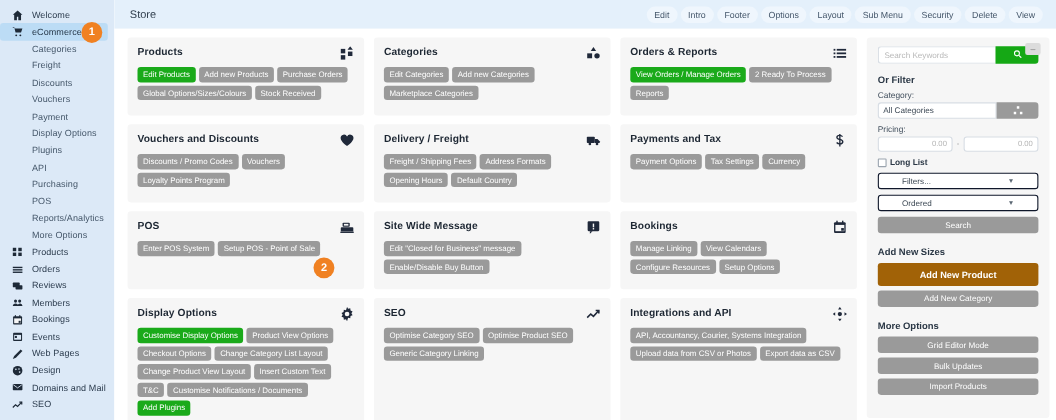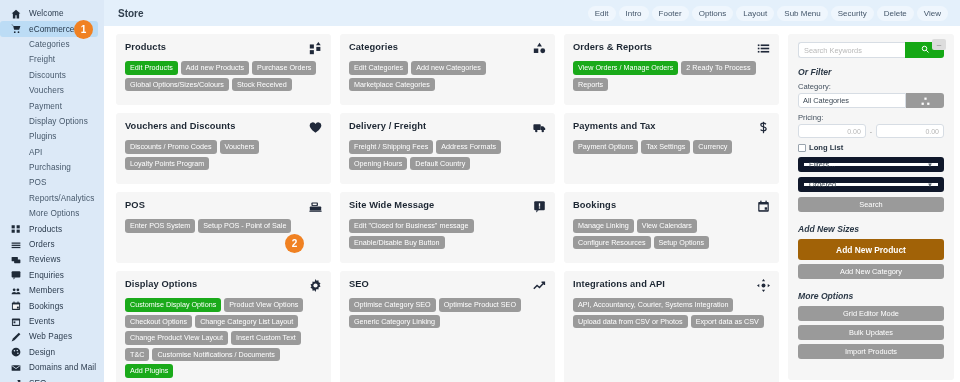--- a/index.html
+++ b/index.html
@@ -60,21 +60,21 @@
   #badge-2 { left: 285px; top: 234px; }
 
   
   .main { flex: 1; height: 382px; position: relative; background: #fff; }
 
   .topbar {
     height: 26px; background: #e4f0fb;
     display: flex; align-items: center;
     padding: 0 8px 0 14px;
   }
-  .topbar .title { font-size: 10px; color: #32404f; font-weight: 700; }
+  .topbar .title { font-size: 10px; color: #32404f; font-weight: 400; }
   .topmenu { margin-left: auto; display: flex; gap: 3px; padding-right: 4px; }
   .topmenu .mi {
     font-size: 8px; color: #44566a;
     background: #eff6fd;
     border-radius: 9px;
     padding: 3px 7px;
     white-space: nowrap;
   }
 
   .body-area { display: flex; padding: 8px 6px 0 12px; height: 356px; }
@@ -142,21 +142,21 @@
     font-family: "Liberation Sans", sans-serif;
     outline: none;
   }
   .searchrow input::placeholder { color: #b9b9b9; }
   .searchbtn {
     width: 48px; height: 16px;
     background: #15a815; border-radius: 0 3px 3px 0;
     display: flex; align-items: center; justify-content: center;
     color: #fff; font-size: 8px;
   }
-  .rp-sub { font-size: 8.6px; font-weight: bold; color: #2b3846; margin-bottom: 5px; font-style: italic; }
+  .rp-sub { font-size: 8.6px; font-weight: bold; color: #2b3846; margin-bottom: 5px; }
   .rp-lab { font-size: 7.6px; color: #43505e; margin-bottom: 2px; }
   .selrow { display: flex; margin-bottom: 5px; }
   .selrow .selbox {
     flex: 1; height: 15px;
     border: 1px solid #d7dde4; border-radius: 3px 0 0 3px;
     background: #fff; font-size: 7.4px; color: #3c4854;
     padding: 0 4px; display: flex; align-items: center;
   }
   .selrow .selbtn {
     width: 38px; height: 15px; background: #9a9a9a;
@@ -173,23 +173,23 @@
     padding-right: 4px;
   }
   .pricerow .dash { font-size: 7px; color: #8b8b8b; }
   .chkrow { display: flex; align-items: flex-end; gap: 3px; margin-bottom: 5px; }
   .chkbox {
     width: 8px; height: 8px; border: 1px solid #9aa4ae;
     background: #fff; border-radius: 1px;
   }
   .chkrow span { font-size: 7.6px; color: #2b3846; font-weight: bold; }
   .fullsel {
-    height: 15px; border: 6px solid #0f172a; border-radius: 3px;
+    height: 15px; border: 1px solid #0f172a; border-radius: 3px;
     background: #fff; font-size: 7.4px; color: #3c4854;
-    padding: 0 5px; display: flex; align-items: center;
+    padding: 0 21px; display: flex; align-items: center;
     justify-content: space-between; margin-bottom: 5px;
   }
   .fullsel .cv { font-size: 6px; color: #5a6672; }
   .btn-grey, .btn-green {
     height: 15px; border-radius: 3px;
     display: flex; align-items: center; justify-content: center;
     font-size: 7.4px; color: #fff; margin-bottom: 4px;
   }
   .btn-grey { background: #9a9a9a; }
   .btn-green { background: #a16207; height: 21px; font-size: 8.4px; font-weight: bold; }
@@ -277,29 +277,20 @@
         <span class="lbl">Orders</span>
       </div>
       <div class="side-row top">
         <span class="ico">
           <svg width="10" height="10" viewBox="0 0 16 16" fill="#1e2a38">
             <rect x="1" y="3" width="10" height="7" rx="1"></rect>
             <rect x="5" y="7" width="10" height="6" rx="1"></rect>
           </svg>
         </span>
         <span class="lbl">Reviews</span>
-      </div>
-      <div class="side-row top">
-        <span class="ico">
-          <svg width="10" height="10" viewBox="0 0 16 16" fill="#1e2a38">
-            <rect x="1" y="2" width="14" height="10" rx="1.5"></rect>
-            <path d="M4 12l0 3 3-3z"></path>
-          </svg>
-        </span>
-        <span class="lbl">Enquiries</span>
       </div>
       <div class="side-row top">
         <span class="ico">
           <svg width="10" height="10" viewBox="0 0 16 16" fill="#1e2a38">
             <circle cx="5" cy="6" r="2.2"></circle>
             <circle cx="11" cy="6" r="2.2"></circle>
             <path d="M1 13c0-2.2 1.8-3.5 4-3.5s4 1.3 4 3.5zM8 13c0-2.2 1.6-3.5 3.5-3.5S15 10.8 15 13z"></path>
           </svg>
         </span>
         <span class="lbl">Members</span>

